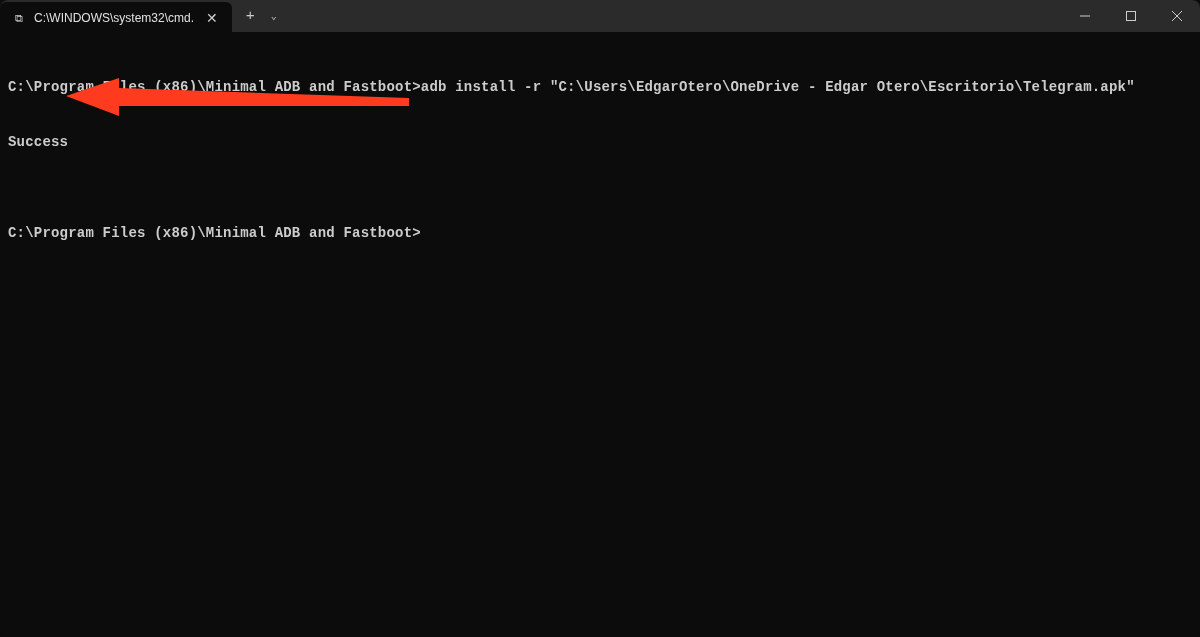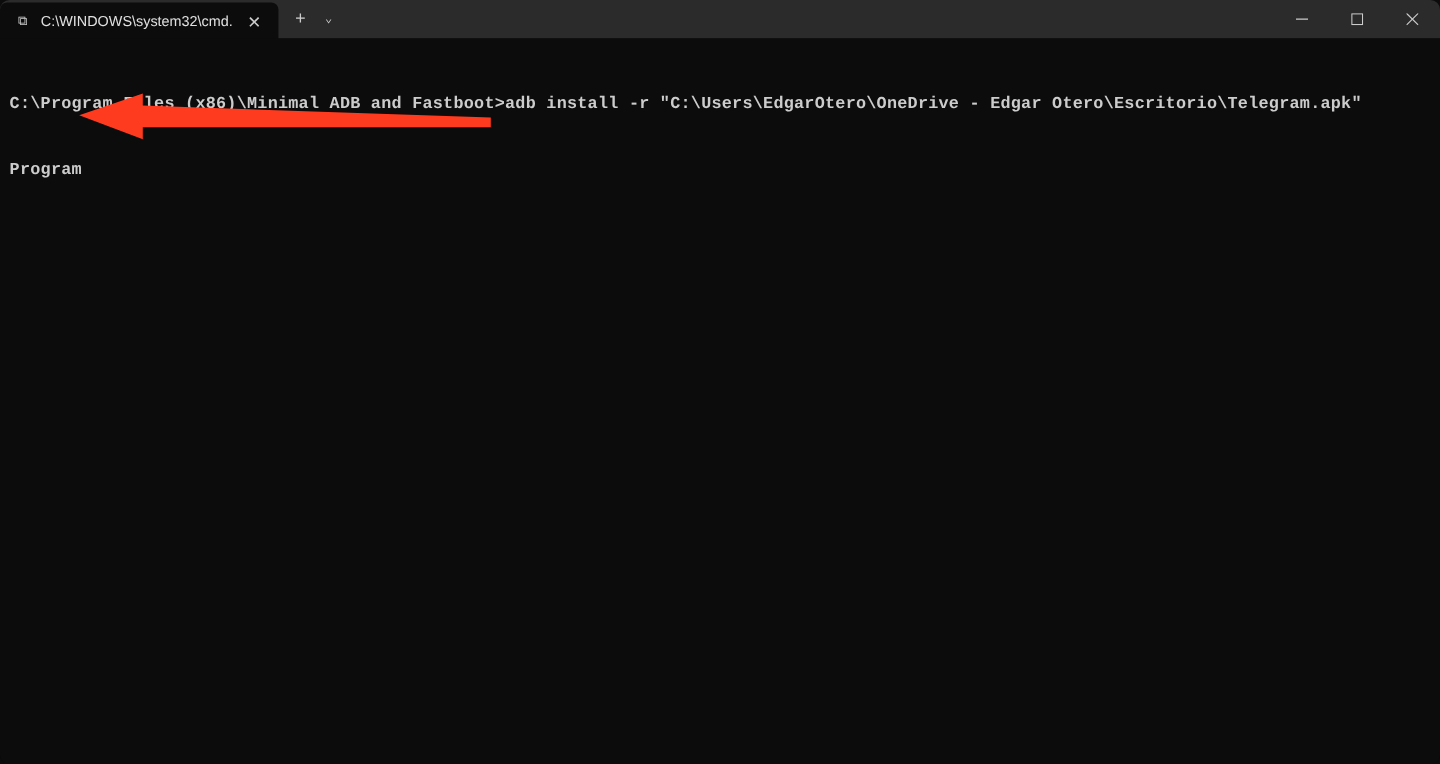--- a/index.html
+++ b/index.html
@@ -151,21 +151,22 @@
         <svg width="10" height="10" viewBox="0 0 10 10">
             <line x1="0" y1="0" x2="10" y2="10" stroke="#ccc" stroke-width="1"></line>
             <line x1="10" y1="0" x2="0" y2="10" stroke="#ccc" stroke-width="1"></line>
           </svg>
       </div>
     </div>
   </div>
 
   <div class="terminal-body">
     <span class="term-line">C:\Program Files (x86)\Minimal ADB and Fastboot&gt;adb install -r "C:\Users\EdgarOtero\OneDrive - Edgar Otero\Escritorio\Telegram.apk"</span>
-    <span class="term-line">Program</span>
+    <span class="term-line">Success</span>
     <span class="term-line"></span>
+    <span class="term-line">C:\Program Files (x86)\Minimal ADB and Fastboot&gt;</span>
 
     <svg class="arrow-annotation" viewBox="0 0 350 50">
       <defs></defs>
       <polygon points="2,20 55,2 55,12 345,22 345,30 55,30 55,40" fill="#ff3b1f"></polygon>
     </svg>
   </div>
 </div>
 
 </body></html>

